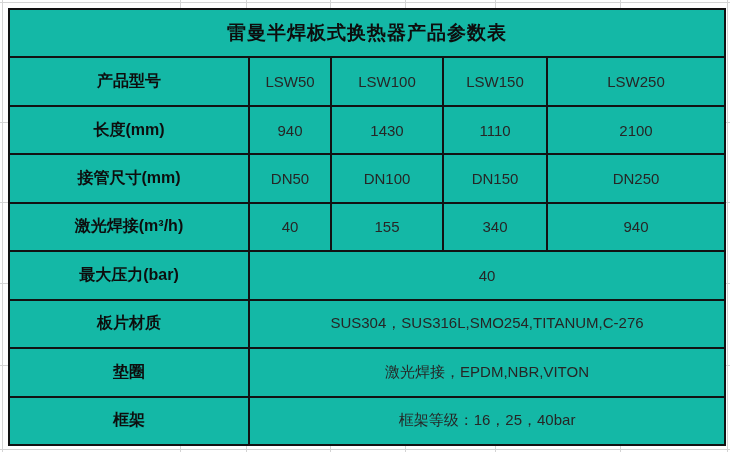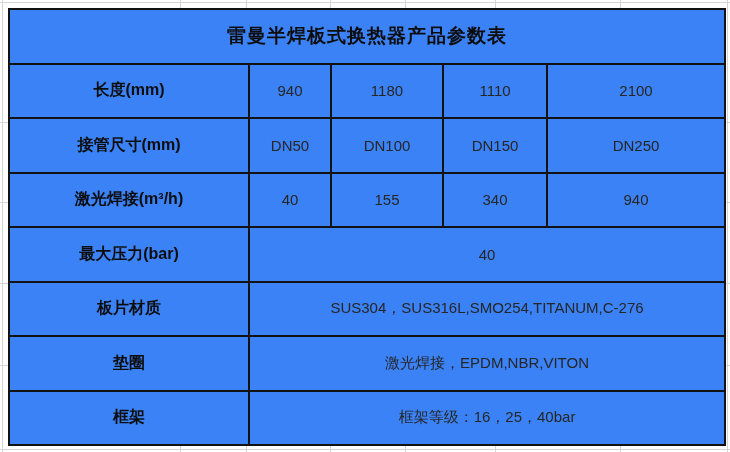--- a/index.html
+++ b/index.html
@@ -15,21 +15,21 @@
   .grid-v, .grid-h { position: absolute; background: #d4d4d4; z-index: 0; }
   .grid-v { top: 0; bottom: 0; width: 1px; }
   .grid-h { left: 0; right: 0; height: 1px; }
 
   table.param-table {
     position: absolute;
     left: 8px; top: 8px;
     width: 716px; height: 438px;
     border-collapse: collapse;
     table-layout: fixed;
-    background: #3b82f6;
+    background: #14b8a6;
     z-index: 1;
   }
   .param-table td {
     border: 2px solid #121212;
     text-align: center;
     vertical-align: middle;
     font-size: 15px;
     color: #262626;
     overflow: hidden;
     white-space: nowrap;
@@ -72,23 +72,30 @@
       <col style="width:82px">
       <col style="width:112px">
       <col style="width:104px">
       <col style="width:178px">
   </colgroup>
   <tbody>
     <tr>
       <td colspan="5" class="title-cell">雷曼半焊板式换热器产品参数表</td>
     </tr>
     <tr>
+      <td class="lbl">产品型号</td>
+      <td>LSW50</td>
+      <td>LSW100</td>
+      <td>LSW150</td>
+      <td>LSW250</td>
+    </tr>
+    <tr>
       <td class="lbl">长度(mm)</td>
       <td>940</td>
-      <td>1180</td>
+      <td>1430</td>
       <td>1110</td>
       <td>2100</td>
     </tr>
     <tr>
       <td class="lbl">接管尺寸(mm)</td>
       <td>DN50</td>
       <td>DN100</td>
       <td>DN150</td>
       <td>DN250</td>
     </tr>

